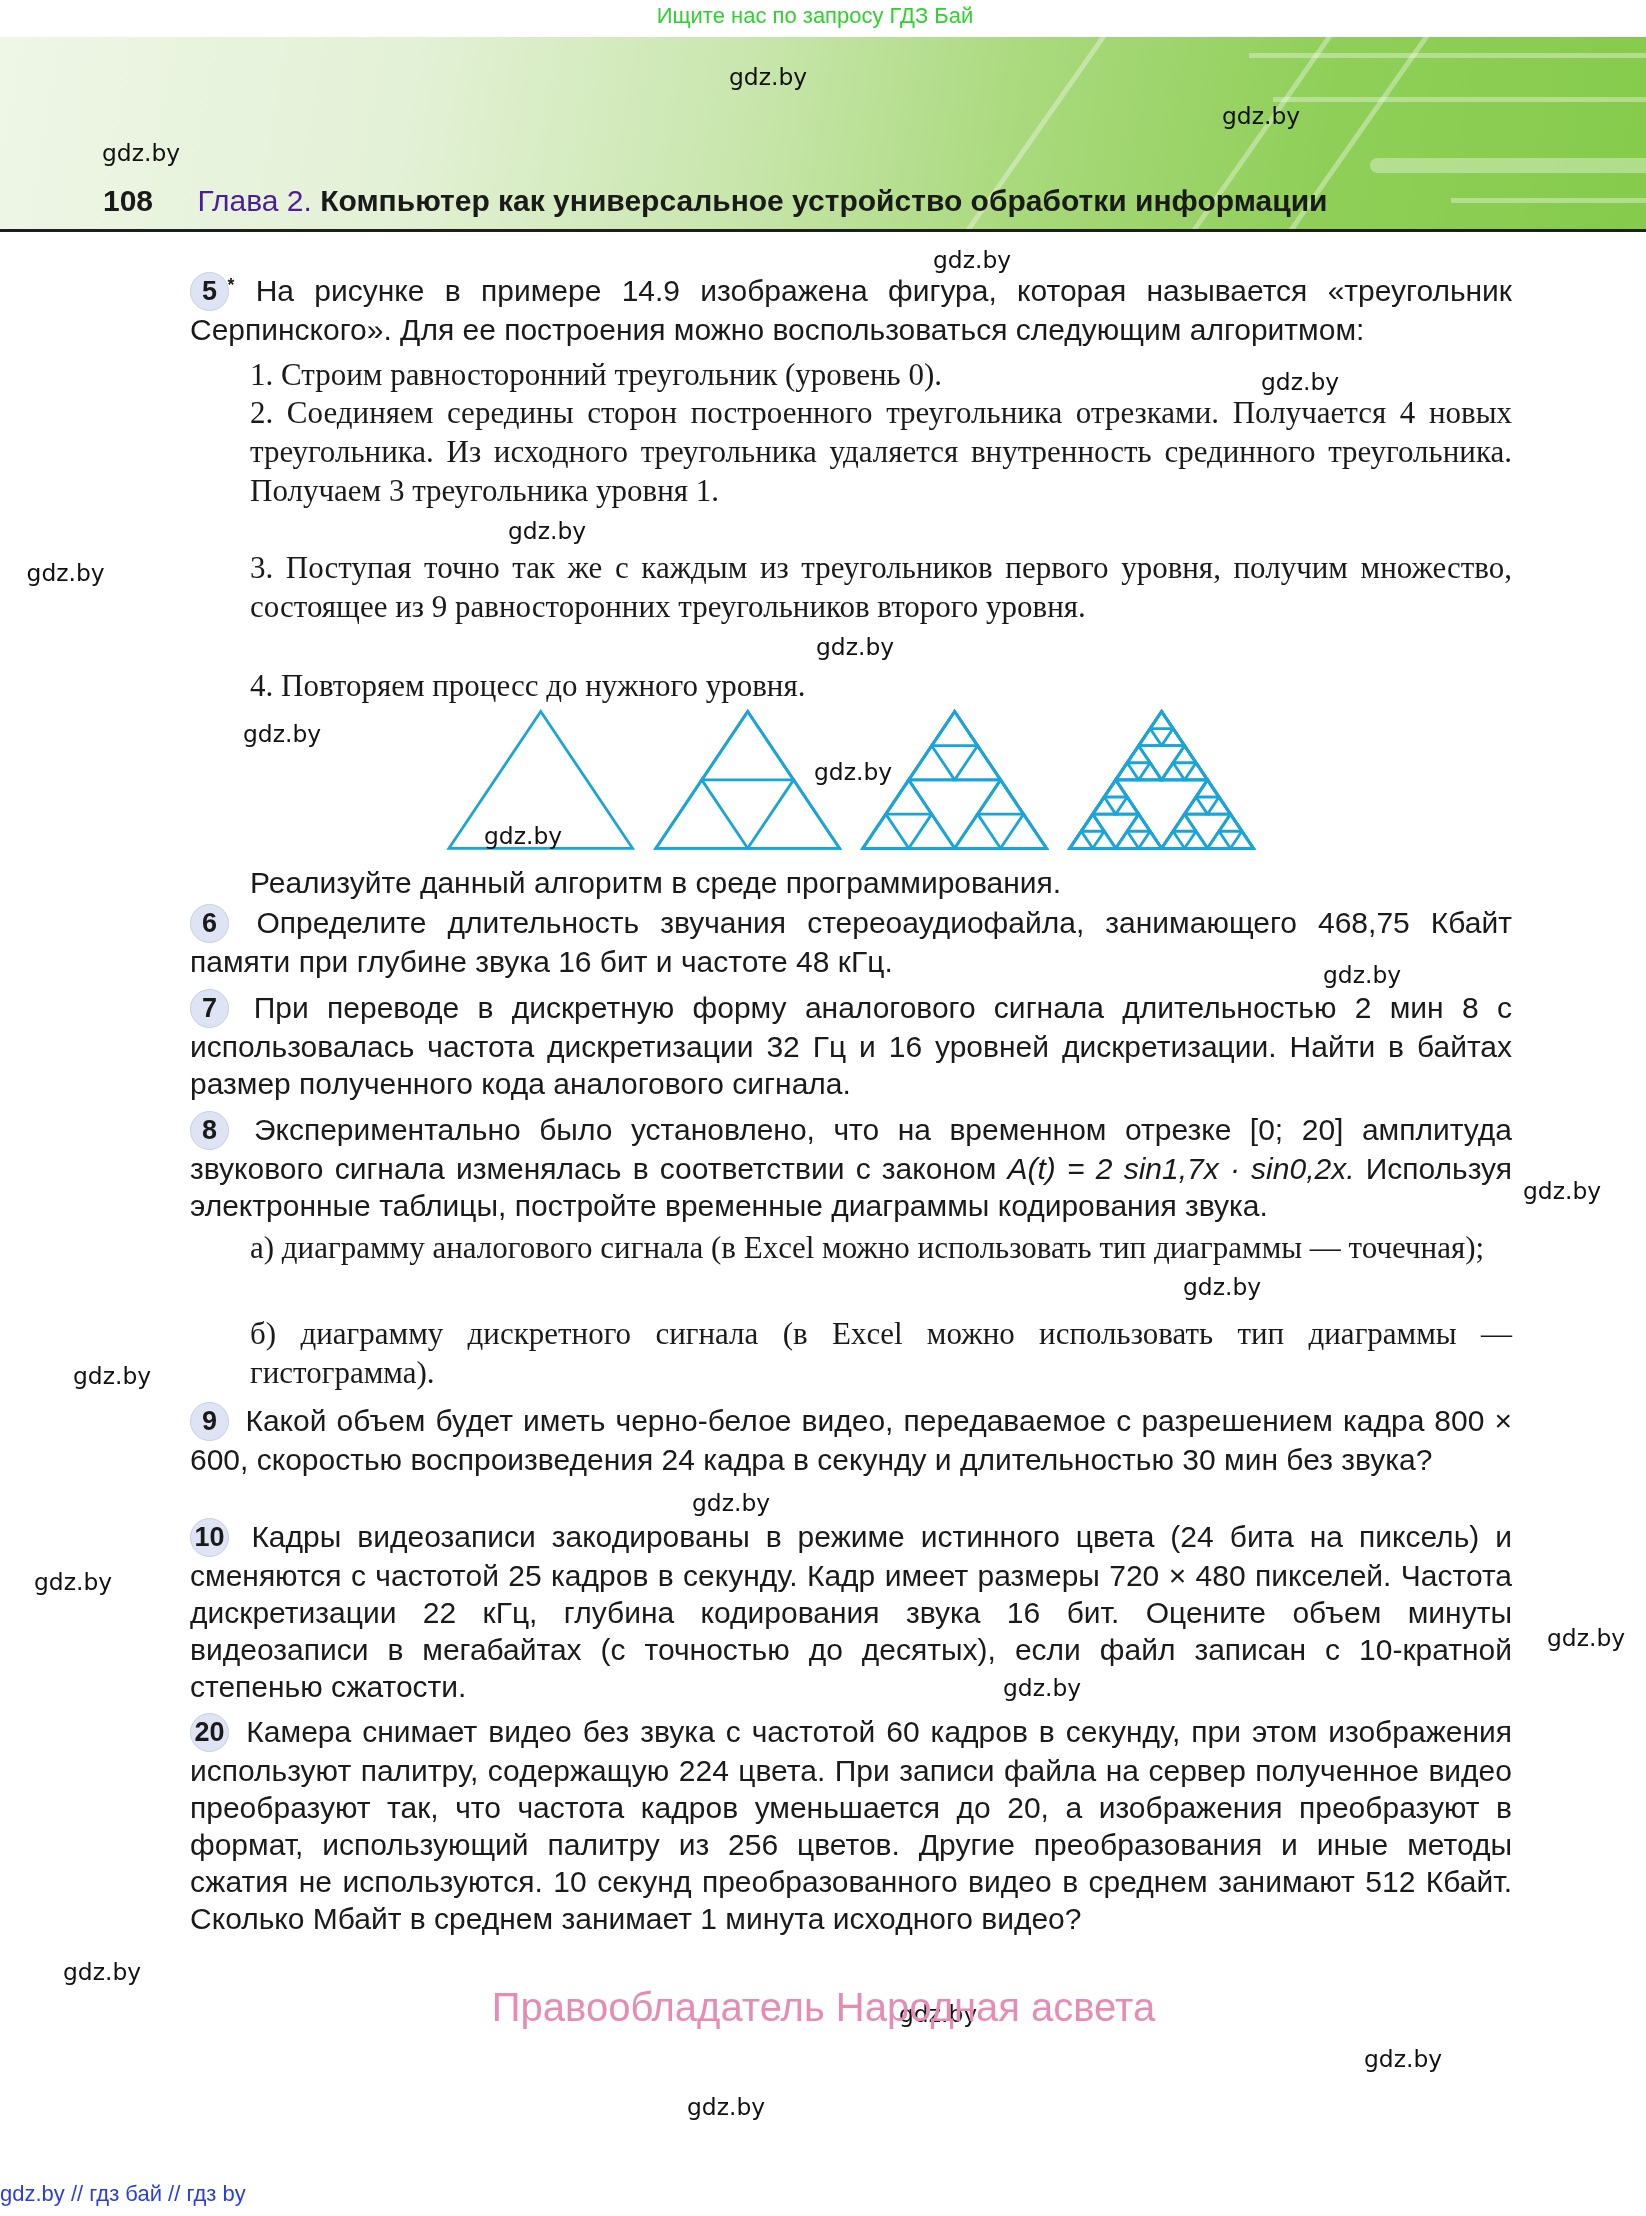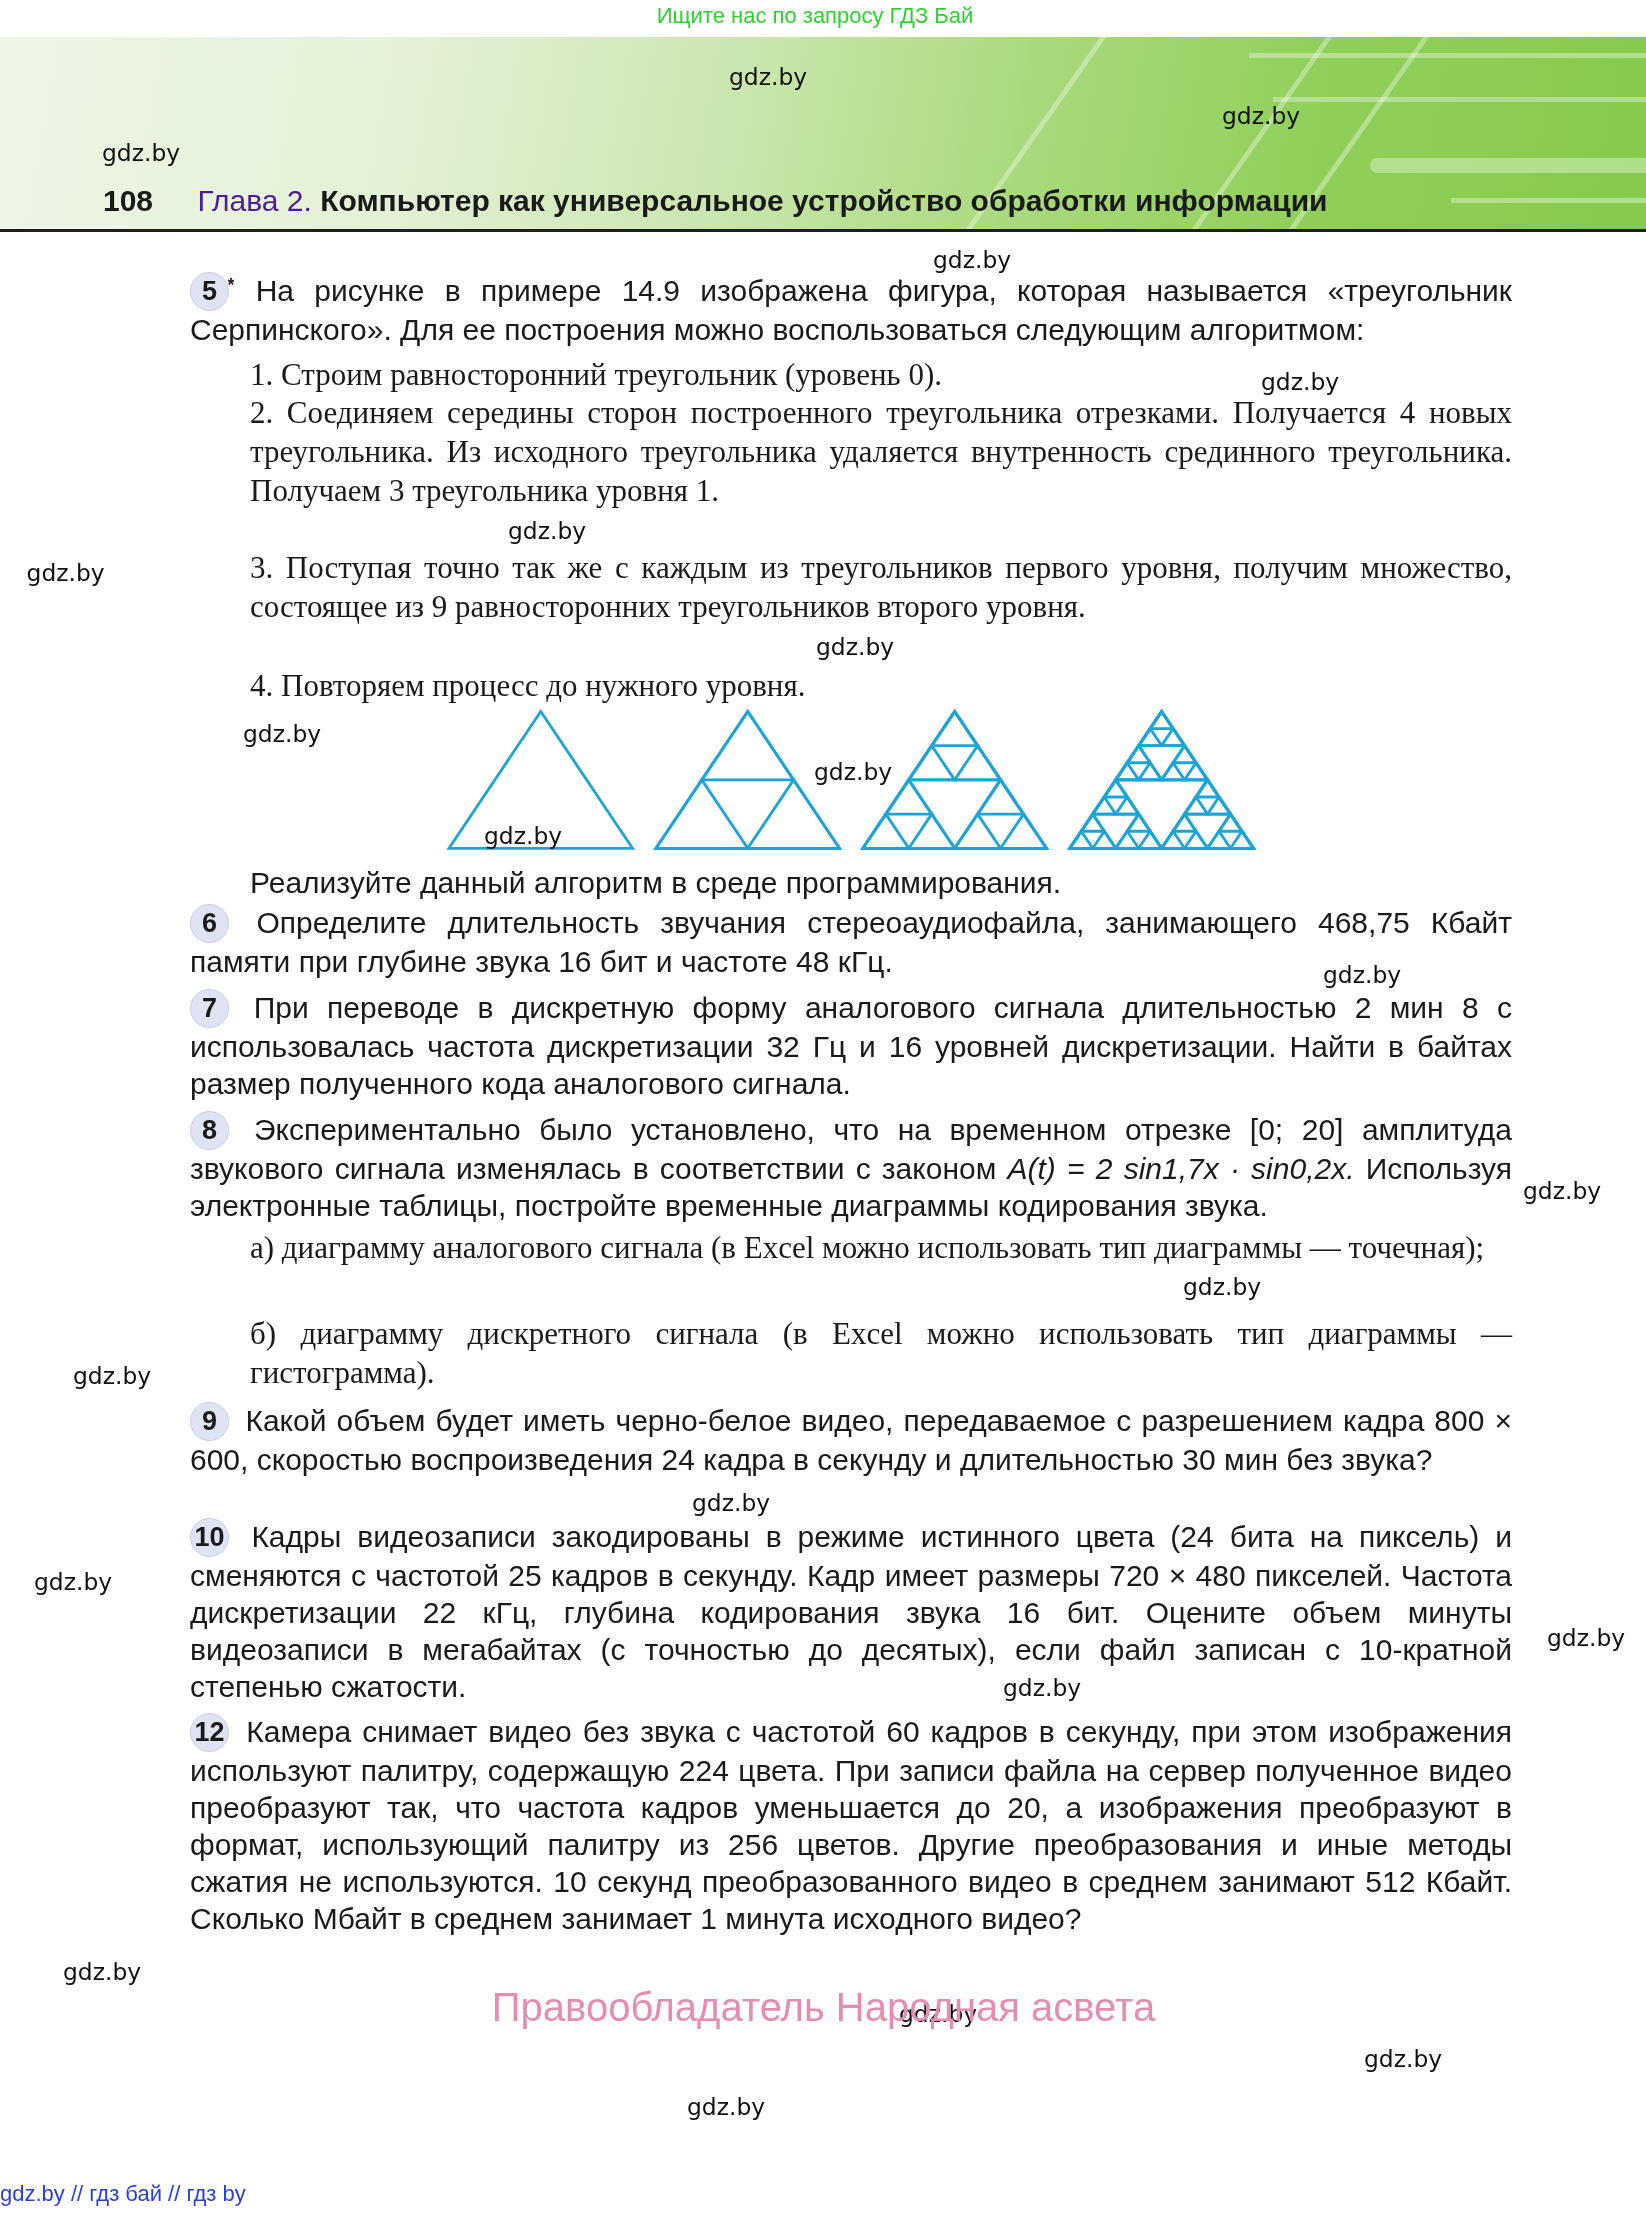--- a/index.html
+++ b/index.html
@@ -170,19 +170,19 @@
   <span class="badge">9</span>
   <span>Какой объем будет иметь черно-белое видео, передаваемое с разрешением кадра 800 × 600, скоростью воспроизведения 24 кадра в секунду и длительностью 30 мин без звука?</span>
 </div>
 
 <div class="p" style="top:1518px">
   <span class="badge">10</span>
   <span>Кадры видеозаписи закодированы в режиме истинного цвета (24 бита на пиксель) и сменяются с частотой 25 кадров в секунду. Кадр имеет размеры 720 × 480 пикселей. Частота дискретизации 22 кГц, глубина кодирования звука 16 бит. Оцените объем минуты видеозаписи в мегабайтах (с точностью до десятых), если файл записан с 10-кратной степенью сжатости.</span>
 </div>
 
 <div class="p" style="top:1713px">
-  <span class="badge">12</span>
+  <span class="badge">20</span>
   <span>Камера снимает видео без звука с частотой 60 кадров в секунду, при этом изображения используют палитру, содержащую 224 цвета. При записи файла на сервер полученное видео преобразуют так, что частота кадров уменьшается до 20, а изображения преобразуют в формат, использующий палитру из 256 цветов. Другие преобразования и иные методы сжатия не используются. 10 секунд преобразованного видео в среднем занимают 512 Кбайт. Сколько Мбайт в среднем занимает 1 минута исходного видео?</span>
 </div>
 
 <div class="footer-holder">Правообладатель Народная асвета</div>
 <div class="footer-links">gdz.by  //  гдз бай  //  гдз by</div>
 
 
 </body></html>

